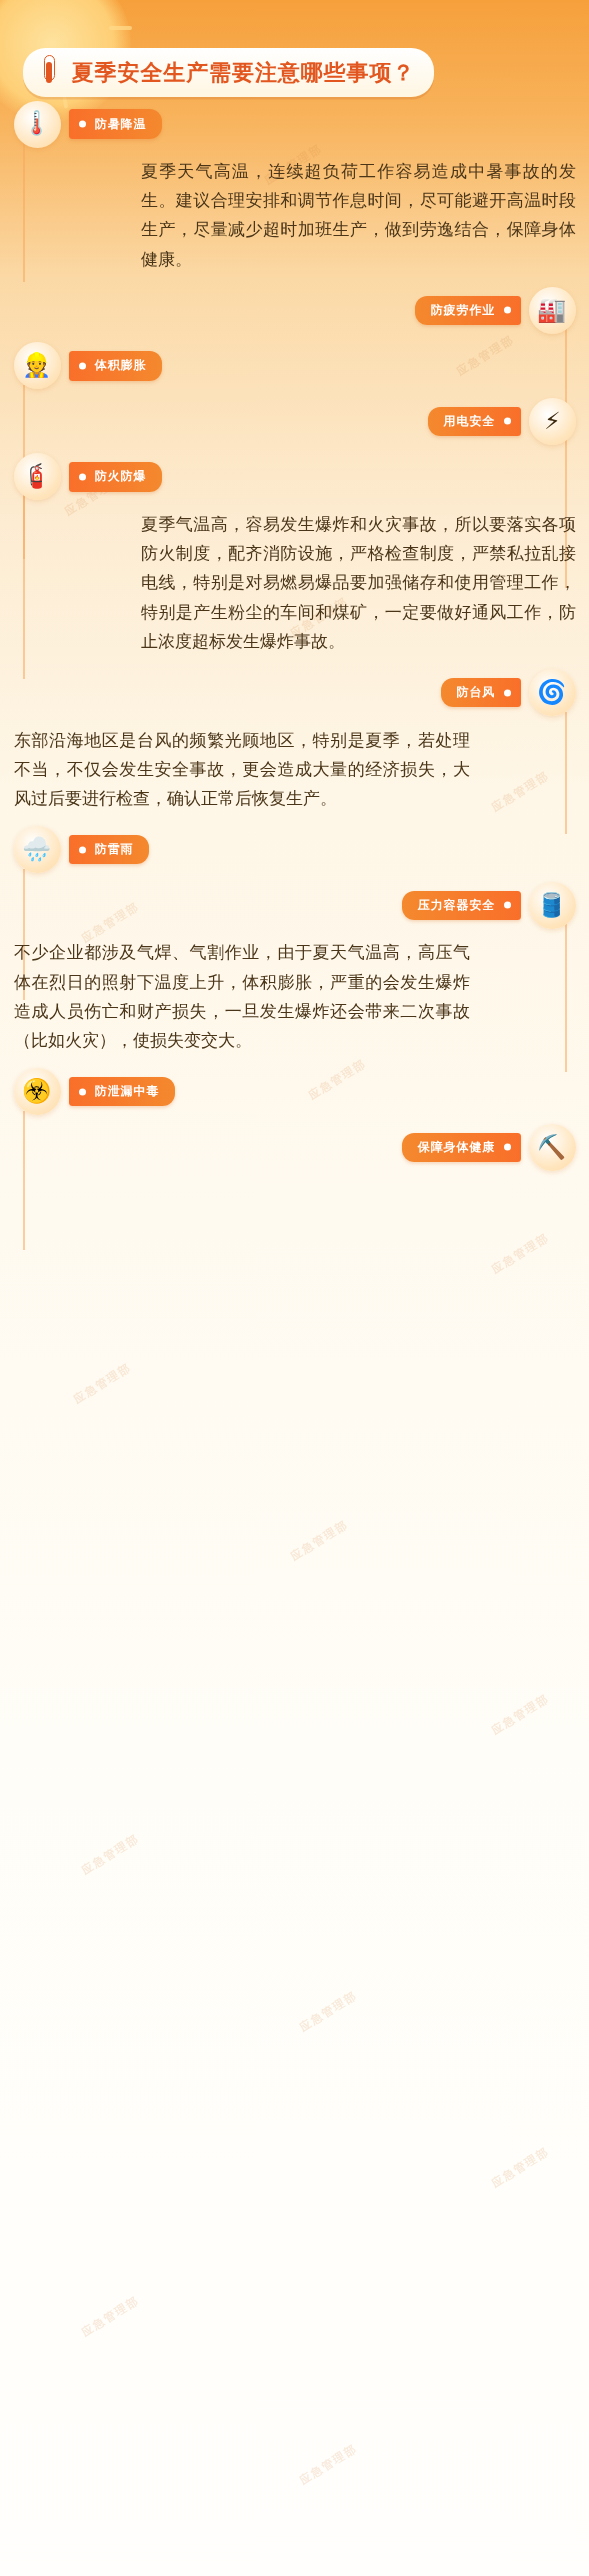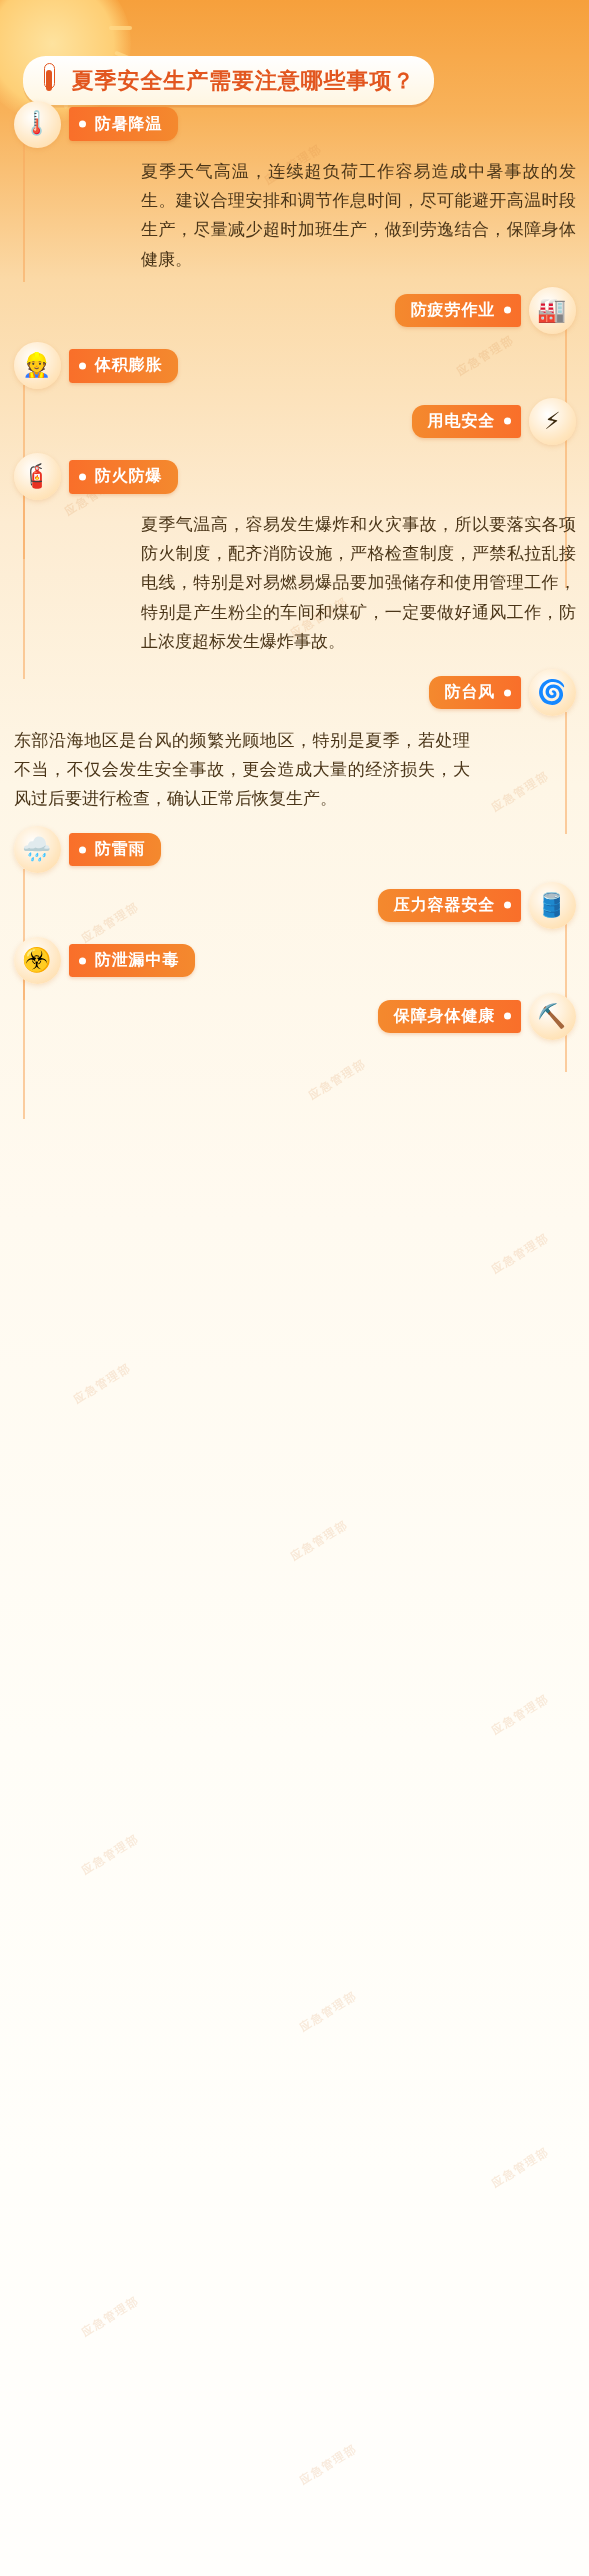--- a/index.html
+++ b/index.html
@@ -54,21 +54,21 @@
   }
   
   .header {
     position: relative;
     padding: 26px 15.7px 8.7px 15.7px;
     height: 105px;
   }
   .title-wrap {
     position: relative;
     margin-left: 7px;
-    margin-top: 30px;
+    margin-top: 22px;
     display: inline-block;
     font-family: Liberation Mono, monospace;
   }
   .title {
     display: inline-block;
     background: linear-gradient(180deg, #ffffff 0%, #fff6e2 100%);
     color: #e2561f;
     font-size: 22px;
     font-weight: bold;
     letter-spacing: 0.9px;
@@ -111,21 +111,21 @@
     gap: 7.8px;
     height: 38px;
   }
   .hdr.right { justify-content: flex-end; }
   .badge {
     position: relative;
     display: inline-flex;
     align-items: flex-end;
     background: linear-gradient(90deg, #f96f2a 0%, #f4892e 100%);
     color: #fff;
-    font-size: 16px;
+    font-size: 12px;
     font-weight: bold;
     letter-spacing: 0.9px;
     padding: 6.1px 15.7px 6.1px 26px;
     border-radius: 3.5px 12.2px 12.2px 3.5px;
     box-shadow: 0 1.7px 3.5px rgba(220,110,40,.25);
   }
   .badge.rt {
     border-radius: 12.2px 3.5px 3.5px 12.2px;
     padding: 6.1px 26px 6.1px 15.7px;
     background: linear-gradient(90deg, #f4892e 0%, #f96f2a 100%);
@@ -303,20 +303,21 @@
 
   <div class="section">
     <div class="connector right" style="top:38px; height:148px;"></div>
     <div class="hdr right">
       <span class="badge rt">
           <span>压力容器安全</span>
           <span class="dot"></span>
         </span>
       <span class="icon-box icon-em">🛢️</span>
     </div>
+    <div class="body indent-right">不少企业都涉及气焊、气割作业，由于夏天气温高，高压气体在烈日的照射下温度上升，体积膨胀，严重的会发生爆炸造成人员伤亡和财产损失，一旦发生爆炸还会带来二次事故（比如火灾），使损失变交大。</div>
   </div>
 
   <div class="section">
     <div class="connector" style="top:38px; height:139px;"></div>
     <div class="hdr">
       <span class="icon-box icon-em">☣️</span>
       <span class="badge">
           <span class="dot"></span>
           <span>防泄漏中毒</span>
         </span>

